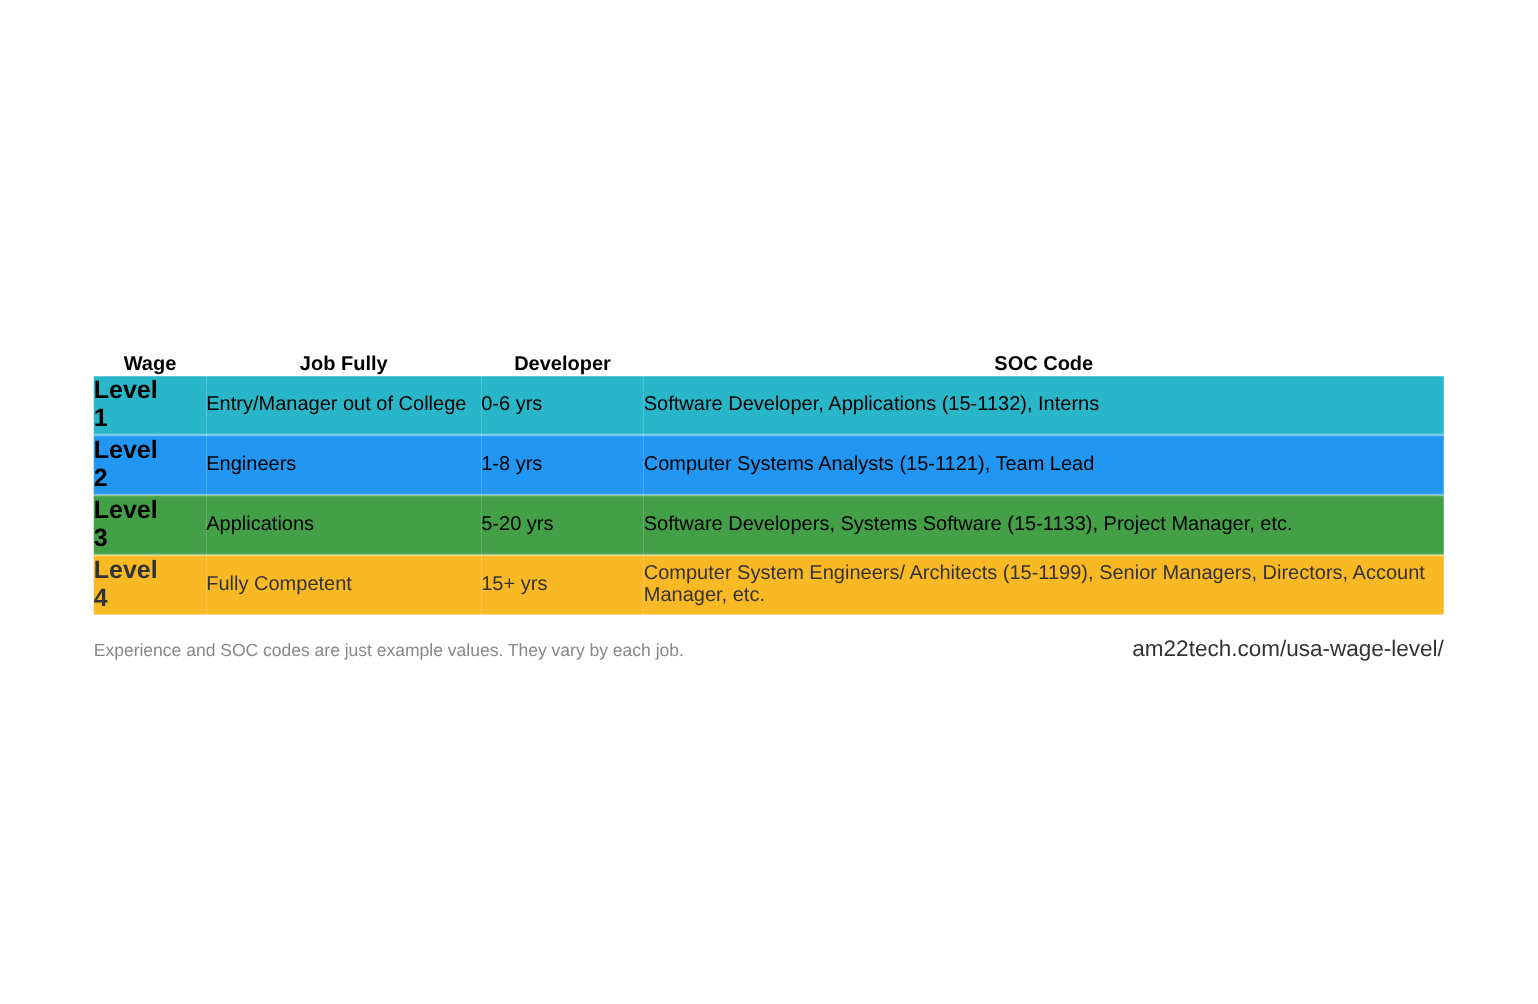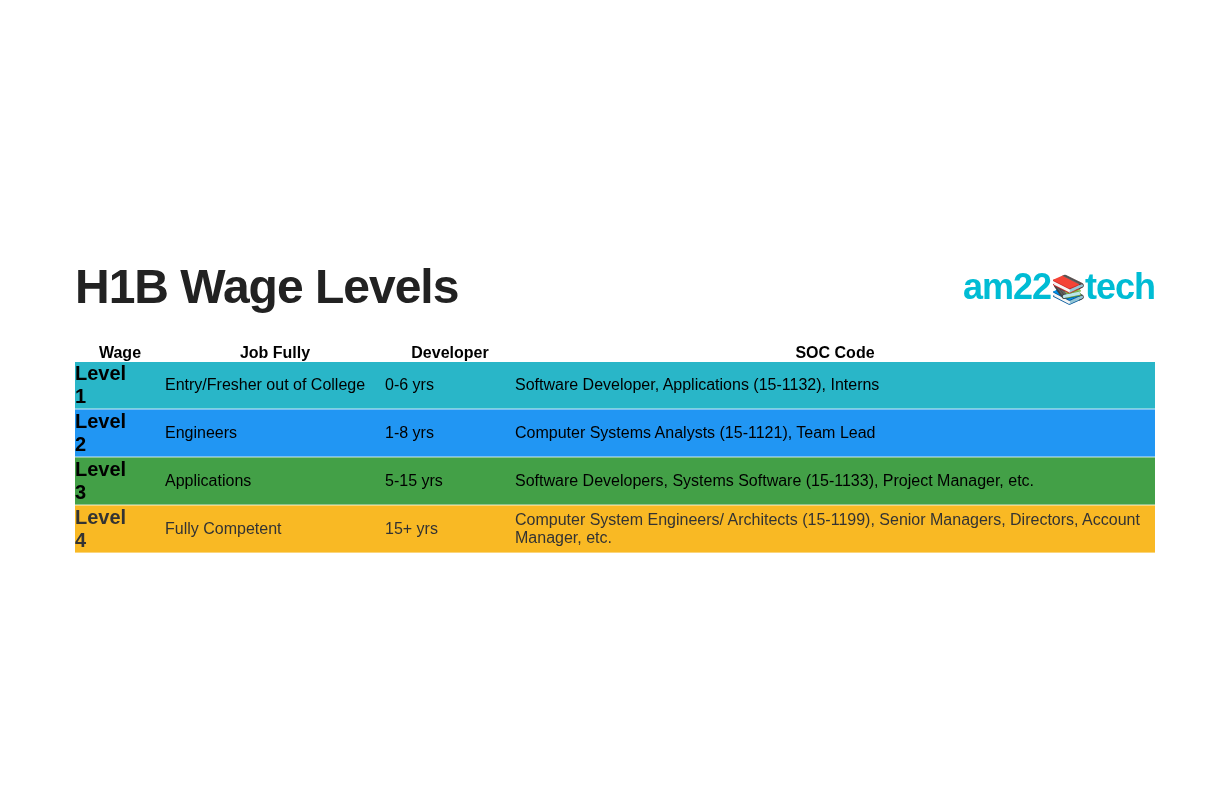--- a/index.html
+++ b/index.html
@@ -109,61 +109,59 @@
     tbody tr {
       border-bottom: 2px solid rgba(255,255,255,0.4);
       margin-left: 12px;
     }
   </style>
 </head>
 <body>
 
 <div class="card">
 
-  <div class="header">
-    <h1 class="page-title">H1B Wage Levels</h1>
-    <div class="logo">
-      <span class="logo-am">am22</span><span class="books-icon">📚</span><span class="logo-tech">tech</span>
-    </div>
-  </div>
 
   <table>
     <thead>
       <tr>
         <th>Wage</th>
         <th>Job Fully</th>
         <th>Developer</th>
         <th>SOC Code</th>
       </tr>
     </thead>
     <tbody id="table-body">
     <tr class="row-level1">
       <td style="font-weight:700;font-size:20px;white-space:pre-line;">Level
 1</td>
-      <td>Entry/Fresher out of College</td>
+      <td>Entry/Manager out of College</td>
       <td>0-6 yrs</td>
       <td>Software Developer, Applications (15-1132), Interns</td>
     </tr>
         <tr class="row-level2">
       <td style="font-weight:700;font-size:20px;white-space:pre-line;">Level
 2</td>
       <td>Engineers</td>
       <td>1-8 yrs</td>
       <td>Computer Systems Analysts (15-1121), Team Lead</td>
     </tr>
         <tr class="row-level3">
       <td style="font-weight:700;font-size:20px;white-space:pre-line;">Level
 3</td>
       <td>Applications</td>
-      <td>5-15 yrs</td>
+      <td>5-20 yrs</td>
       <td>Software Developers, Systems Software (15-1133), Project Manager, etc.</td>
     </tr>
         <tr class="row-level4">
       <td style="font-weight:700;font-size:20px;white-space:pre-line;">Level
 4</td>
       <td>Fully Competent</td>
       <td>15+ yrs</td>
       <td>Computer System Engineers/ Architects (15-1199), Senior Managers, Directors, Account Manager, etc.</td>
     </tr>
       </tbody>
   </table>
 
+  <div class="footer-row">
+    <span class="footer-note">Experience and SOC codes are just example values. They vary by each job.</span>
+    <span class="footer-url">am22tech.com/usa-wage-level/</span>
+  </div>
 </div>
 
 </body></html>

